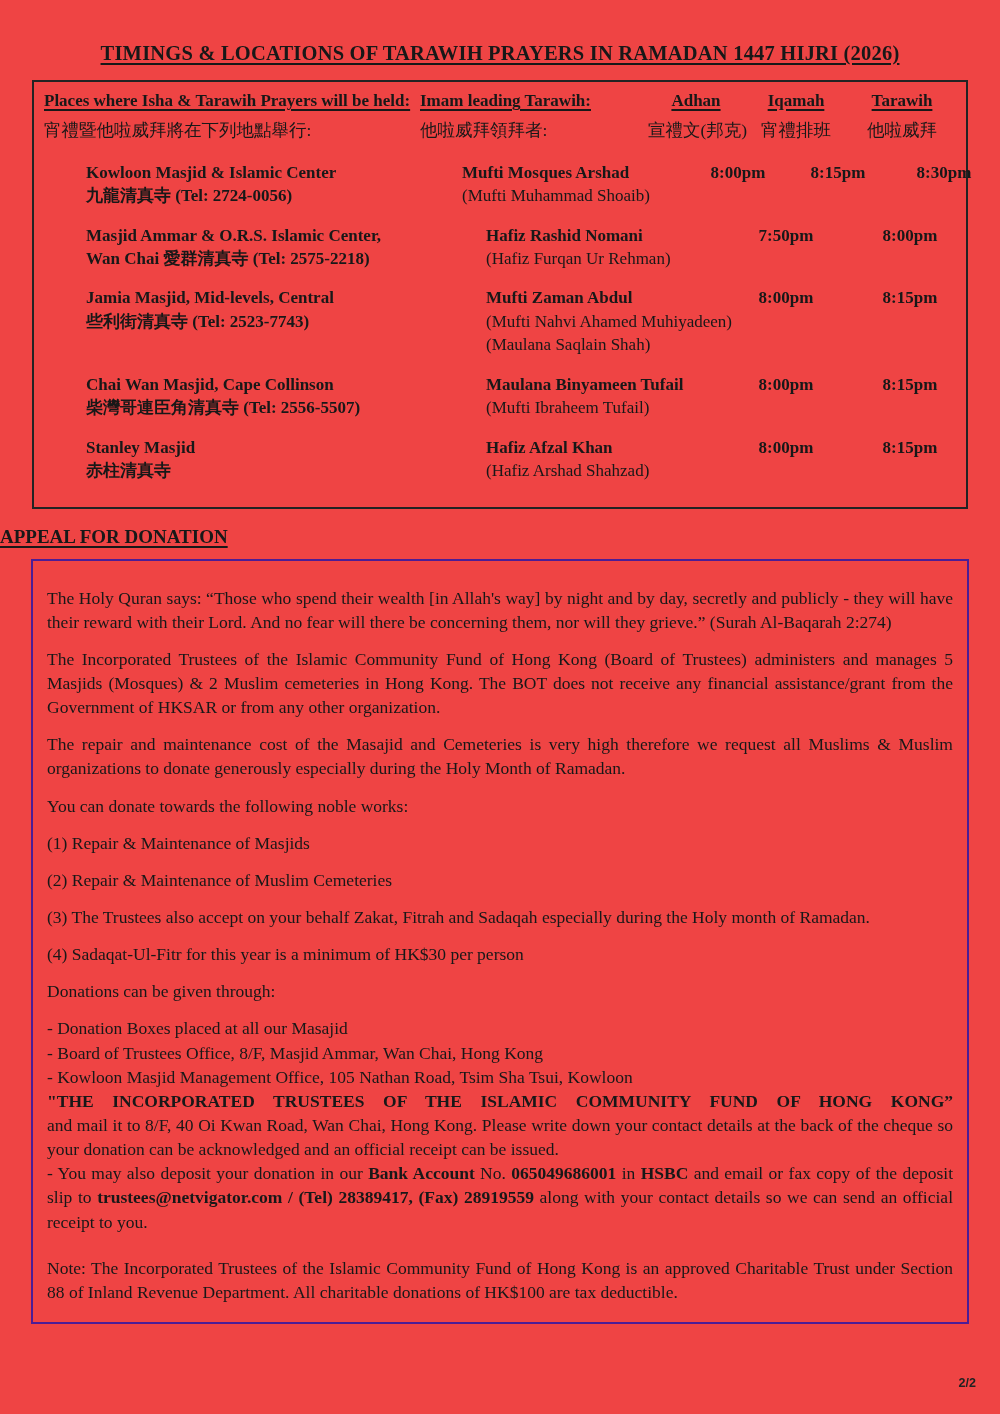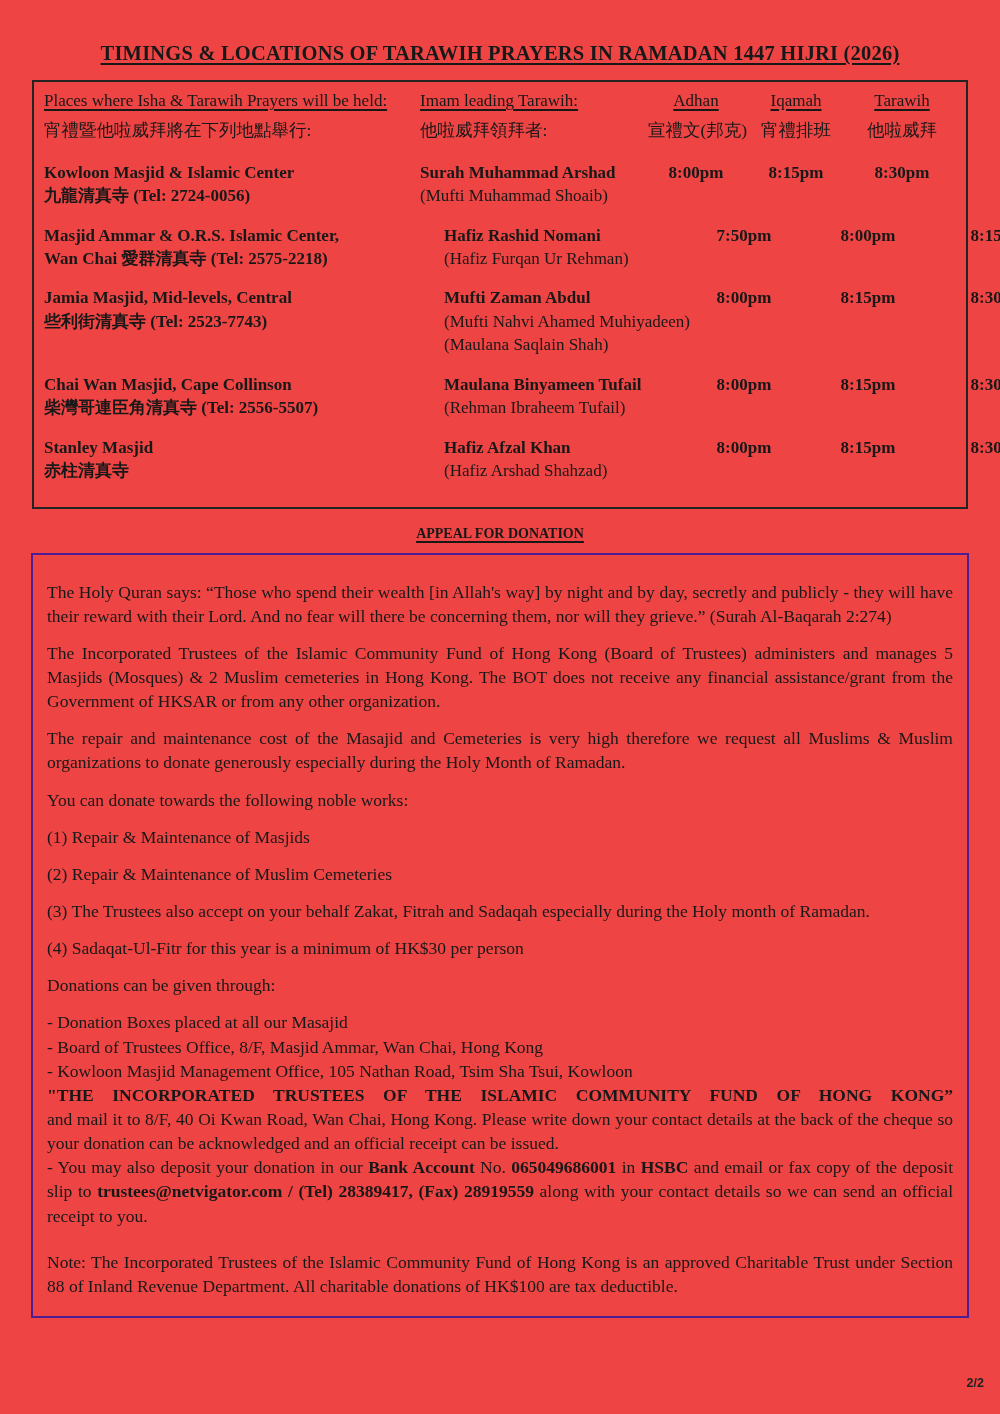--- a/index.html
+++ b/index.html
@@ -13,47 +13,47 @@
     font-size:20.5px; font-weight:700; letter-spacing:.2px;
     text-decoration:underline; text-decoration-thickness:2px; text-underline-offset:3px;
   }
   
   .ptable {
     width:936px; margin:15px auto 0; box-sizing:border-box;
     border:2px solid #232323; padding:7px 10px 24px;
     font-size:17px; line-height:1.38;
   }
   .t-head, .t-row { display:grid; grid-template-columns:376px 228px 96px 104px 108px; }
-  .hen { font-weight:400; white-space:nowrap; text-decoration:underline; text-decoration-thickness:2px; text-underline-offset:3px; }
+  .hen { font-weight:700; white-space:nowrap; text-decoration:underline; text-decoration-thickness:2px; text-underline-offset:3px; }
   .hzh { white-space:nowrap; margin-top:6px; font-size:17.5px; text-underline-offset:3px; }
   .hc-c { text-align:center; }
-  .rows { margin-top:18px; }
+  .rows { margin-top:18px;margin-left:42px; }
   .t-row + .t-row { margin-top:16px;gap:24px; }
   .pl-line, .im-main { font-weight:700; white-space:nowrap; }
   .im-sub { white-space:nowrap; }
   .c-time { text-align:center; font-weight:700; }
   
   .appeal-heading {
-    margin:17px 8px 0; text-align:center; font-size:14px; font-weight:700;
+    margin:17px 0 0; font-size:19px; font-weight:700;
     text-decoration:underline; text-decoration-thickness:2px; text-underline-offset:3px;
   }
   .appeal {
     width:938px; margin:11px auto 0; box-sizing:border-box;
     border:2px solid #4c1d95; padding:12px 14px 18px;
     font-size:17.5px; line-height:1.38;
   }
   .blk { margin:0; }
   .gap { margin-top:13px; }
   .just { text-align:justify; }
   .item { padding-left:33px; text-indent:-33px; }
   .boldline { font-weight:700; text-align:justify; text-align-last:justify; }
   .note { margin-top:22px; }
   .b { font-weight:700; }
   .pageno {
-    position:absolute; right:16px; bottom:24px;
+    position:absolute; right:24px; bottom:24px;
     font-family:"Liberation Sans","DejaVu Sans",sans-serif;
     font-size:12.5px; font-weight:700; color:#222;
   }
 </style>
 </head>
 <body>
 
 <div class="page">
 
   <h1 class="title">TIMINGS &amp; LOCATIONS OF TARAWIH PRAYERS IN RAMADAN 1447 HIJRI (2026)</h1>
@@ -81,21 +81,21 @@
         <div class="hzh">他啦威拜</div>
       </div>
     </div>
     <div class="rows">
         <div class="t-row">
           <div class="cell">
             <div class="pl-line">Kowloon Masjid &amp; Islamic Center</div>
             <div class="pl-line">九龍清真寺 (Tel: 2724-0056)</div>
           </div>
           <div class="cell">
-            <div class="im-main">Surah Muhammad Arshad</div>
+            <div class="im-main">Mufti Mosques Arshad</div>
             <div class="im-sub">(Mufti Muhammad Shoaib)</div>
           </div>
           <div class="c-time">8:00pm</div>
           <div class="c-time">8:15pm</div>
           <div class="c-time">8:30pm</div>
         </div>
         <div class="t-row">
           <div class="cell">
             <div class="pl-line">Masjid Ammar &amp; O.R.S. Islamic Center,</div>
             <div class="pl-line">Wan Chai 愛群清真寺 (Tel: 2575-2218)</div>
@@ -122,21 +122,21 @@
           <div class="c-time">8:15pm</div>
           <div class="c-time">8:30pm</div>
         </div>
         <div class="t-row">
           <div class="cell">
             <div class="pl-line">Chai Wan Masjid, Cape Collinson</div>
             <div class="pl-line">柴灣哥連臣角清真寺 (Tel: 2556-5507)</div>
           </div>
           <div class="cell">
             <div class="im-main">Maulana Binyameen Tufail</div>
-            <div class="im-sub">(Rehman Ibraheem Tufail)</div>
+            <div class="im-sub">(Mufti Ibraheem Tufail)</div>
           </div>
           <div class="c-time">8:00pm</div>
           <div class="c-time">8:15pm</div>
           <div class="c-time">8:30pm</div>
         </div>
         <div class="t-row">
           <div class="cell">
             <div class="pl-line">Stanley Masjid</div>
             <div class="pl-line">赤柱清真寺</div>
           </div>

